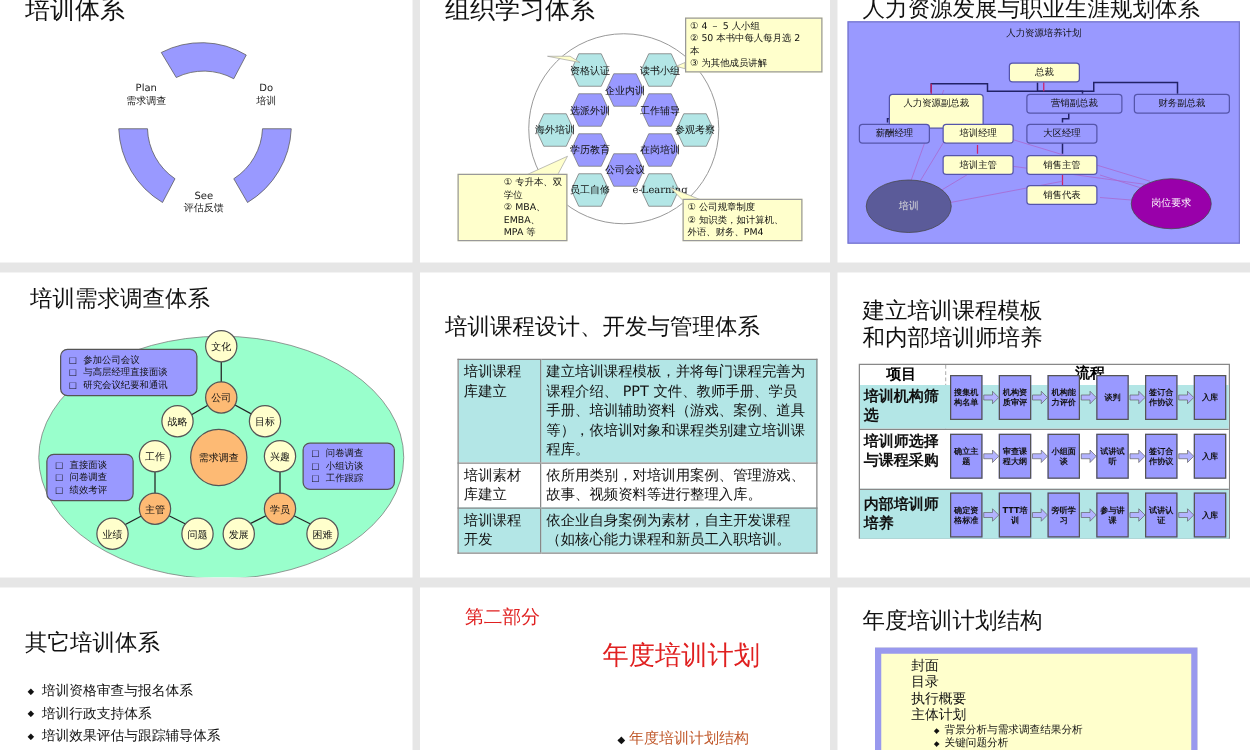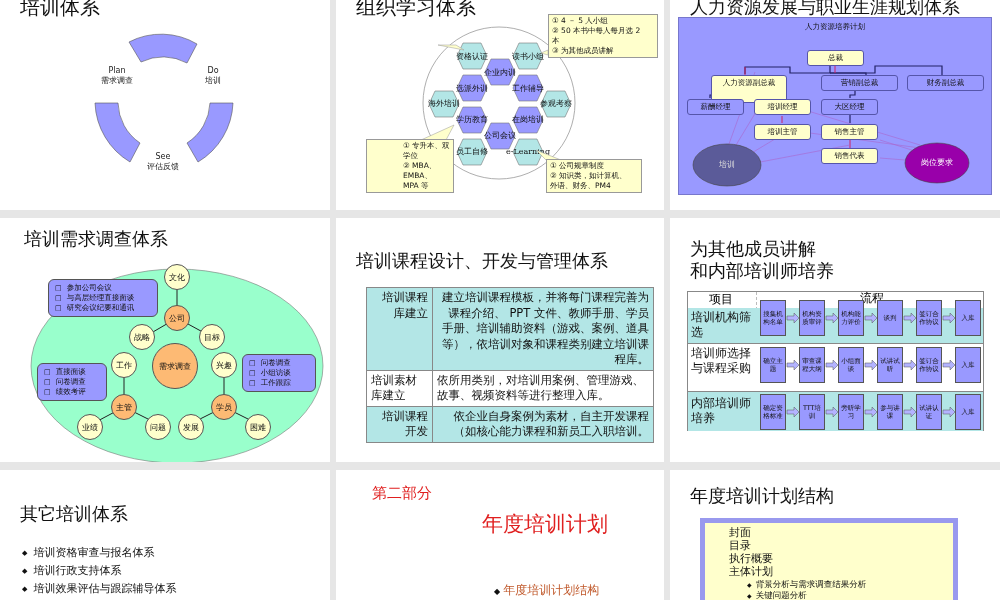--- a/index.html
+++ b/index.html
@@ -36,26 +36,26 @@
   .circle { position: absolute; border-radius: 50%; display: flex; align-items: center; justify-content: center; font-size: 8px; color: #111; border: 1px solid #555; }
   .circle.y { background: #ffffcc; width: 26px; height: 26px; }
   .circle.b { background: #fdba74; width: 26px; height: 26px; }
   .bubble { position: absolute; background: #9999ff; border: 1px solid #555; border-radius: 6px; font-size: 7.5px; line-height: 10px; padding: 3px 6px; color: #111; }
   .bubble li { list-style: none; }
   .bubble li::before { content: "\25A1"; margin-right: 5px; font-size: 7px; }
 
   
   .ctable { position: absolute; left: 30px; top: 69px; width: 288px; border-collapse: collapse; font-size: 11.5px; line-height: 15.5px; color: #111; }
   .ctable td { border: 1px solid #888; padding: 2px 4px; vertical-align: top; }
-  .ctable tr.t td { background: #b3e6e6; text-align: right; }
+  .ctable tr.t td { background: #b3e6e6; }
   .ctable tr.w td { background: #ffffff; }
   .ctable td.k { width: 66px; border-right: 1px dashed #bbb; }
 
   
-  .ptable { position: absolute; left: 17px; top: 73px; width: 297px; height: 140px; border: 1px solid #888; }
+  .ptable { position: absolute; left: 17px; top: 73px; width: 297px; height: 140px; border: 1px solid #888; font-weight: bold; }
   .prow { position: absolute; left: 0; width: 295px; }
   .prow.t { background: #b3e6e6; }
   .prow.w { background: #ffffff; }
   .pkey { position: absolute; left: 3px; font-size: 12px; line-height: 15px; color: #111; }
   .pbox { position: absolute; width: 26px; height: 36px; background: #9999ff; border: 1px solid #555; font-size: 6.5px; line-height: 8px; text-align: center; display: flex; align-items: center; justify-content: center; color: #111; }
 
   
   .bullets { position: absolute; left: 22px; top: 74px; font-size: 11px; line-height: 18px; color: #111; }
   .bullets li { list-style: none; }
   .bullets li::before { content: "\25C6"; font-size: 7px; margin-right: 6px; vertical-align: 1px; }
@@ -254,21 +254,21 @@
       <tr class="t">
         <td class="k">培训课程开发</td>
         <td>依企业自身案例为素材，自主开发课程（如核心能力课程和新员工入职培训。</td>
       </tr>
     </tbody>
       </table>
   </div>
 
   <div class="slide s6">
     <div class="title small" style="left:20px;top:20px;line-height:22px;">
-      <div>为其他成员讲解</div>
+      <div>建立培训课程模板</div>
       <div>和内部培训师培养</div>
     </div>
     <div class="ptable">
       <div class="abs" style="left:0;top:0;width:66px;text-align:center;font-size:12px;line-height:15px;">项目</div>
       <div class="abs" style="left:172px;top:-1px;font-size:12px;line-height:15px;">流程</div>
       <div class="abs" style="left:68px;top:0;width:0;height:138px;border-left:1px dashed #bbb;"></div>
 
       <div class="prow t" style="top:16px;height:35px;">
         <div class="pkey" style="top:2px;width:64px;">培训机构筛选</div>
       </div>

